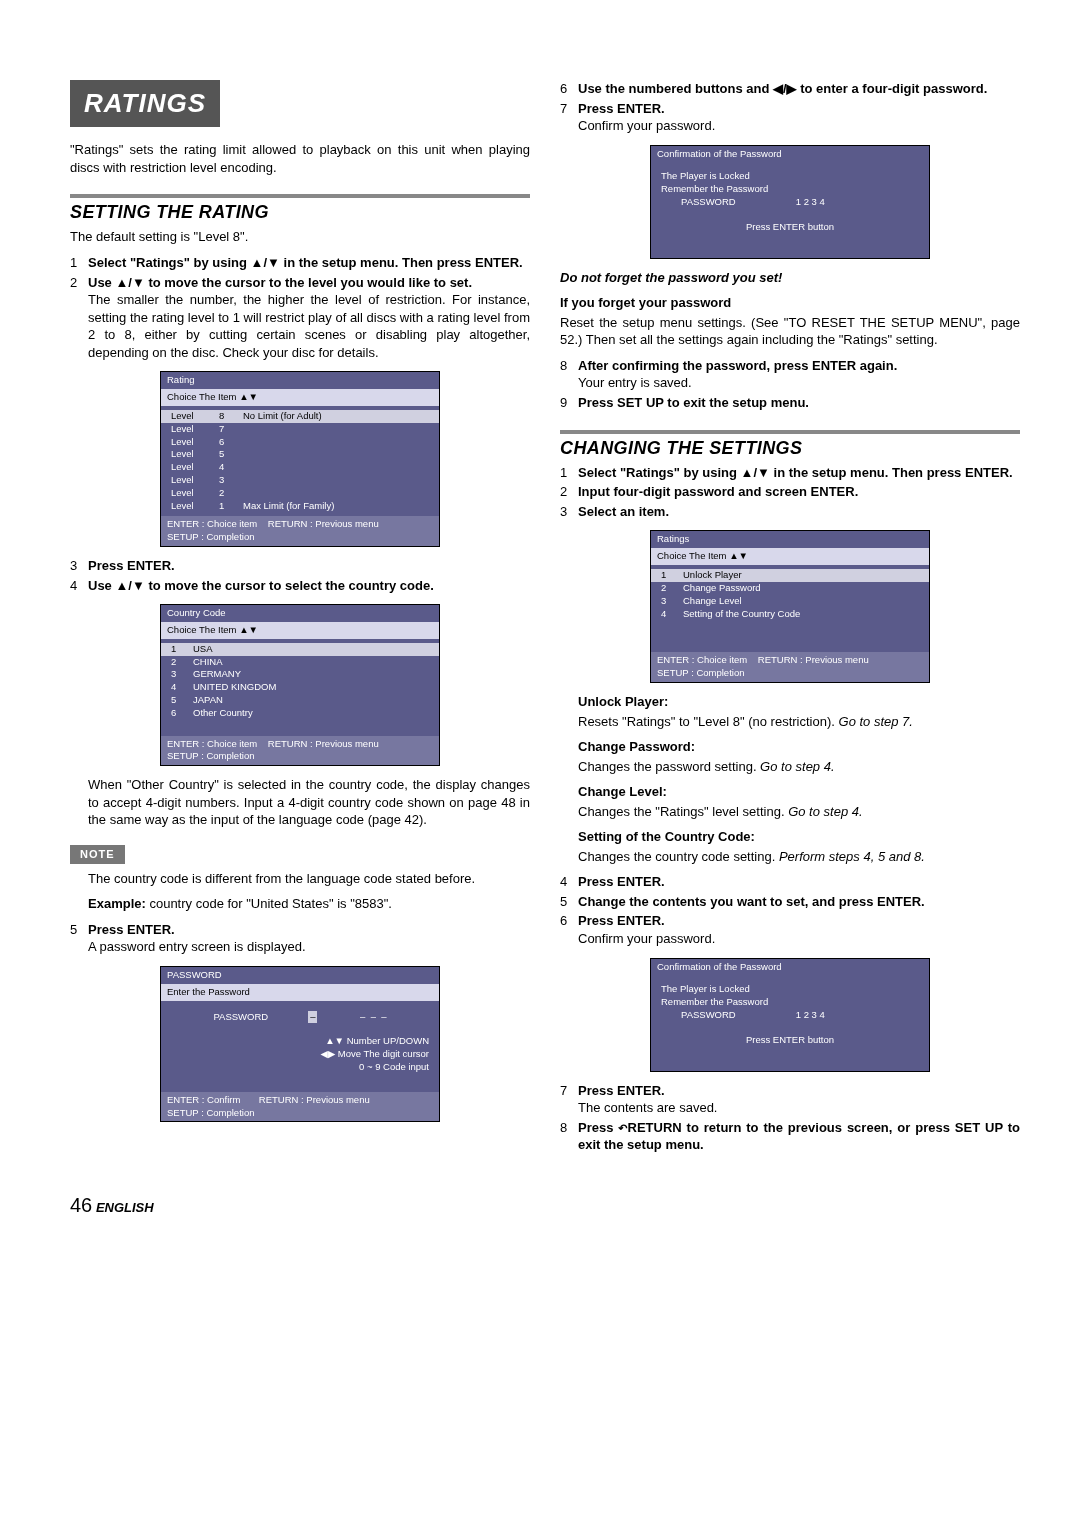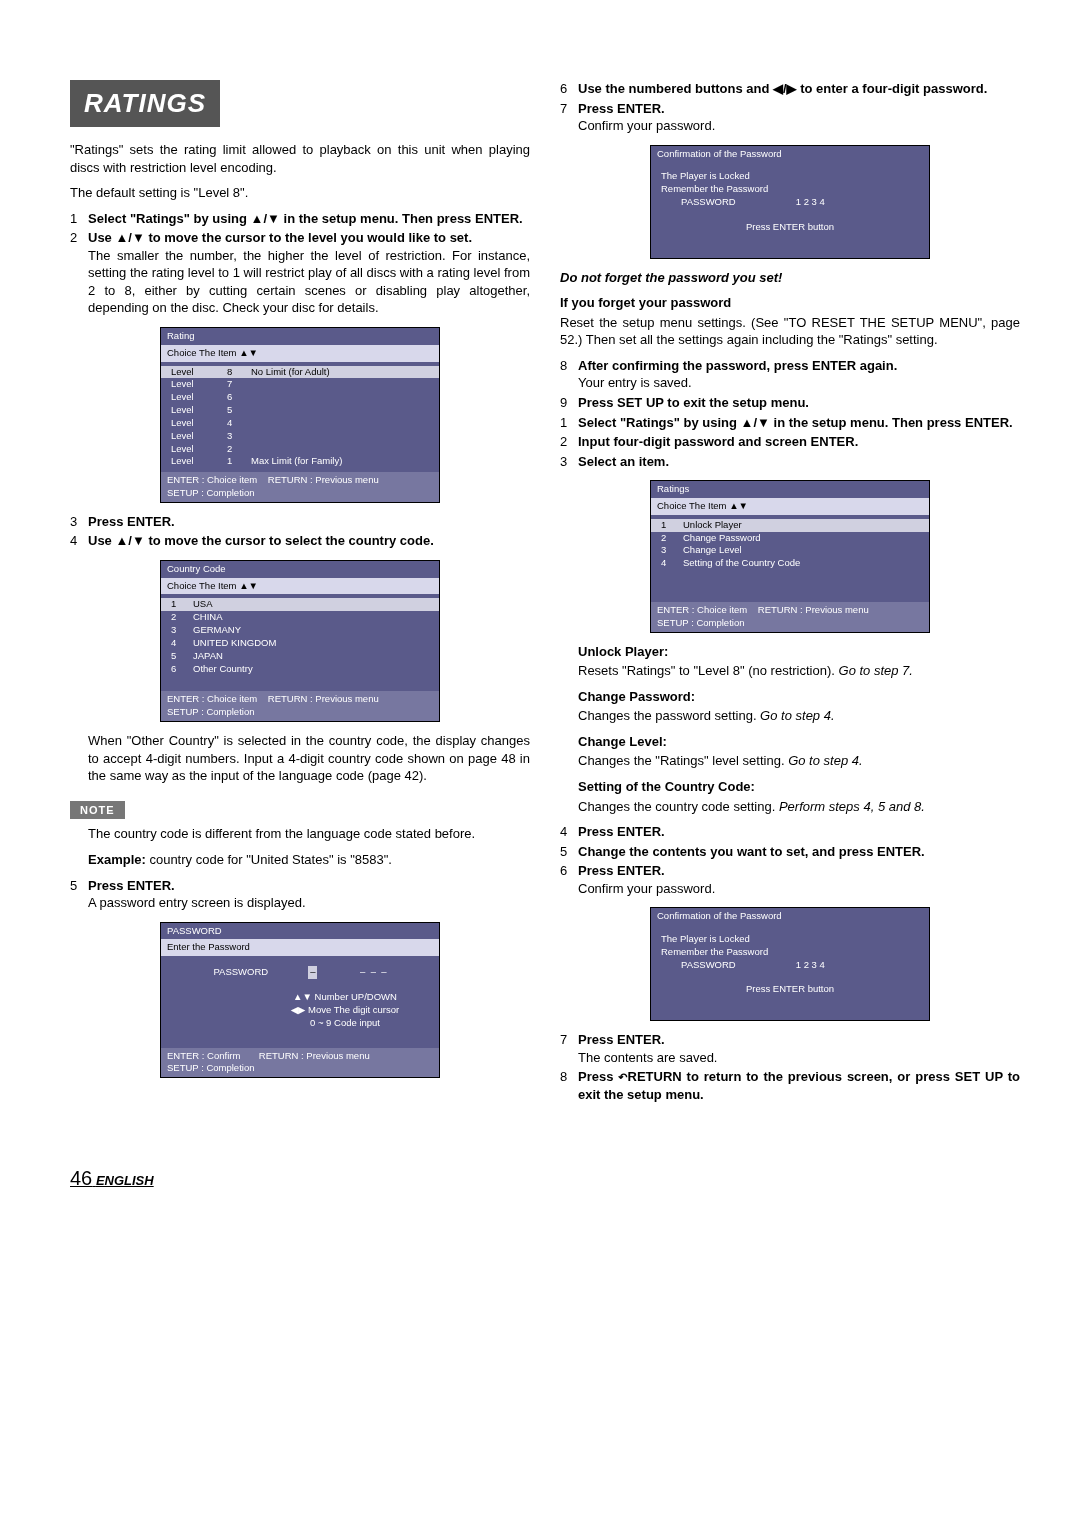--- a/index.html
+++ b/index.html
@@ -78,47 +78,47 @@
     min-height: 60px;
   }
   .screen-footer {
     background: #7777a0;
     color: #fff;
     padding: 2px 6px;
   }
   .screen-row { display:flex; }
   .screen-row span:first-child { width: 22px; }
   .rating-row { display:flex; }
-  .rating-row .lv { width:56px; }
+  .rating-row .lv { width:48px; }
   .rating-row .n { width:24px; }
   .rating-row .txt { flex:1; }
   .selected-row { background:#d0d0e0; color:#000; margin: 0 -10px; padding:0 10px; }
   .indent { margin-left: 18px; }
   .footer {
-    margin-top: 60px;
+    margin-top: 36px;
     font-style: italic;
     font-size: 13px;
-    text-decoration: underline;
   }
   .footer .pg { font-size: 20px; font-style: normal; font-weight: normal; }
   .center-body { text-align:center; padding:10px 10px 18px; }
   .confirm-body { padding:8px 10px 24px; }
   .subhead { font-weight:bold; margin-bottom:2px; }
   .italic { font-style: italic; }
   .return-icon { font-size: 11px; }
 </style>
 </head>
 <body>
 
 <div class="columns">
 
   <div class="col">
     <div class="title-block">RATINGS</div>
     <p>"Ratings" sets the rating limit allowed to playback on this unit when playing discs with restriction level encoding.</p>
 
+    <div class="section-title">SETTING THE RATING</div>
     <p>The default setting is "Level 8".</p>
 
     <ol>
       <li>
           <span class="num">1</span>
           <span class="body"><b>Select "Ratings" by using ▲/▼ in the setup menu. Then press ENTER.</b></span>
         </li>
       <li>
           <span class="num">2</span>
           <span class="body"><b>Use ▲/▼ to move the cursor to the level you would like to set.</b><br>
@@ -243,21 +243,21 @@
     
     <div class="screen">
       <div class="screen-header">PASSWORD</div>
       <div class="screen-sub">Enter  the  Password</div>
       <div class="screen-body center-body">
         <div style="display:flex; justify-content:center; gap:40px; margin-bottom:12px;">
           <span>PASSWORD</span>
           <span style="background:#d0d0e0;color:#000;padding:0 2px;">–</span>
             <span>&nbsp;–&nbsp;&nbsp;–&nbsp;&nbsp;–</span>
         </div>
-        <div style="text-align:center; margin-left:90px;">
+        <div style="text-align:right; margin-left:90px;">
           <div>▲▼ Number  UP/DOWN</div>
           <div>◀▶ Move  The  digit cursor</div>
           <div>0 ~ 9  Code  input</div>
         </div>
       </div>
       <div class="screen-footer">
         <span>ENTER : Confirm</span>&nbsp;&nbsp;&nbsp;&nbsp;&nbsp;&nbsp;&nbsp;<span>RETURN : Previous menu</span><br>
         <span>SETUP : Completion</span>
       </div>
     </div>
@@ -298,20 +298,21 @@
           <span class="num">8</span>
           <span class="body"><b>After confirming the password, press ENTER again.</b><br>
         <span>Your entry is saved.</span></span>
         </li>
       <li>
           <span class="num">9</span>
           <span class="body"><b>Press SET UP to exit the setup menu.</b></span>
         </li>
     </ol>
 
+    <div class="section-title">CHANGING THE SETTINGS</div>
     <ol>
       <li>
           <span class="num">1</span>
           <span class="body"><b>Select "Ratings" by using ▲/▼ in the setup menu. Then press ENTER.</b></span>
         </li>
       <li>
           <span class="num">2</span>
           <span class="body"><b>Input four-digit password and screen ENTER.</b></span>
         </li>
       <li>

